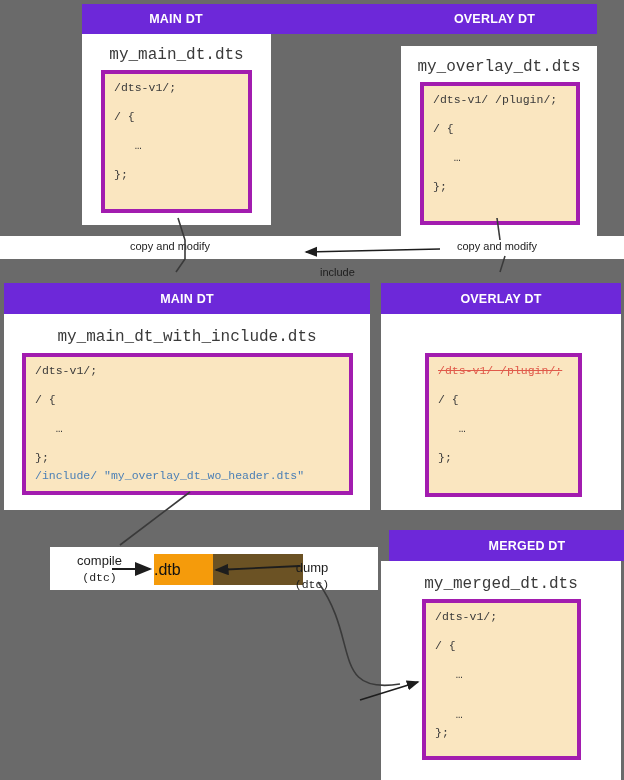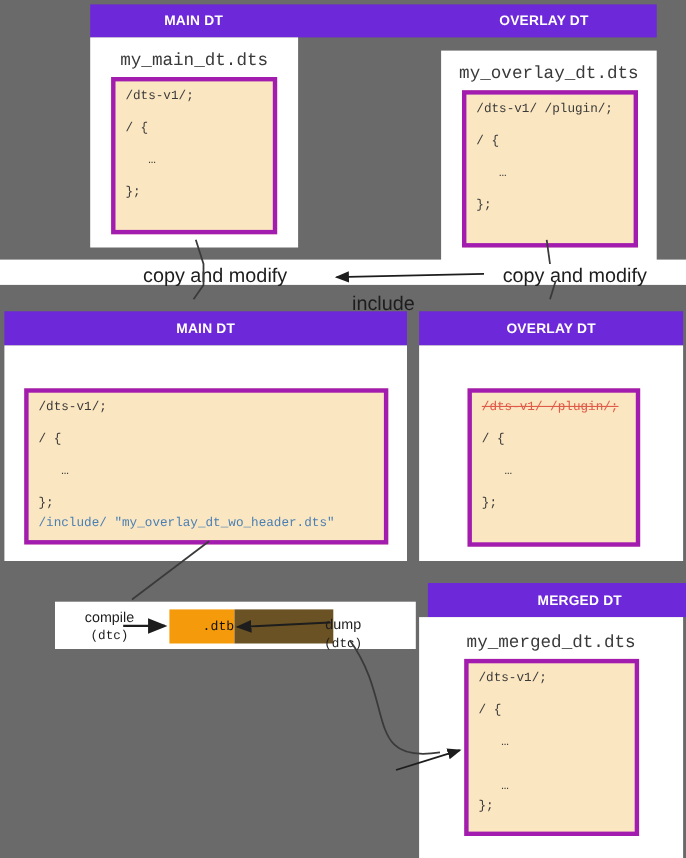--- a/index.html
+++ b/index.html
@@ -52,33 +52,33 @@
   .kw{color:#4a7fb5;}
   .str{color:#4a7fb5;}
 
   
   .labelstrip{
     position:absolute;
     background:#ffffff;
   }
   .edgelabel{
     position:absolute;
-    font-size:18px;
+    font-size:11px;
     color:#1d1d1d;
     white-space:nowrap;
   }
   .monoinline{font-family:"Liberation Mono", monospace;font-size:11.5px;}
 
   .dtb-box{
     position:absolute;
     background:#f59b0b;
     color:#111;
-    font-family:Liberation Mono, monospace;
-    font-size:12px;
-    display:flex;align-items:center;justify-content:flex-end;
+    font-family:Liberation Sans, sans-serif;
+    font-size:16px;
+    display:flex;align-items:center;justify-content:flex-start;
   }
   .dtb-tail{
     position:absolute;
     background:#6b5224;
   }
   .step-label{
     position:absolute;
     text-align:center;
     color:#1d1d1d;
     font-size:13px;
@@ -122,20 +122,21 @@
   <div class="edgelabel" style="left:457px;top:240px;">copy and modify</div>
 
   <div class="panel-header" style="left:4px;top:283px;width:366px;height:31px;">
     <span>MAIN DT</span>
   </div>
   <div class="panel-header" style="left:381px;top:283px;width:240px;height:31px;">
     <span>OVERLAY DT</span>
   </div>
 
   <div class="panel-body" style="left:4px;top:314px;width:366px;height:196px;">
+    <div class="filename" style="left:0;top:14px;width:366px;">my_main_dt_with_include.dts</div>
     <div class="codebox" style="left:18px;top:39px;width:331px;height:142px;">
       <span class="ln">/dts-v1/;</span>
       <span class="ln">/ {</span>
       <span class="ln">   …</span>
       <span class="ln tight">};</span>
       <span class="ln tight"><span class="kw">/include/</span> <span class="str">"my_overlay_dt_wo_header.dts"</span></span>
     </div>
   </div>
 
   <div class="panel-body" style="left:381px;top:314px;width:240px;height:196px;">

